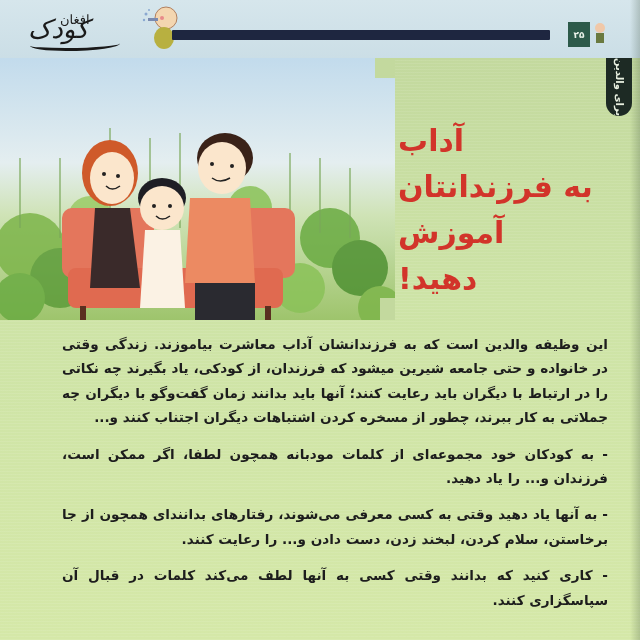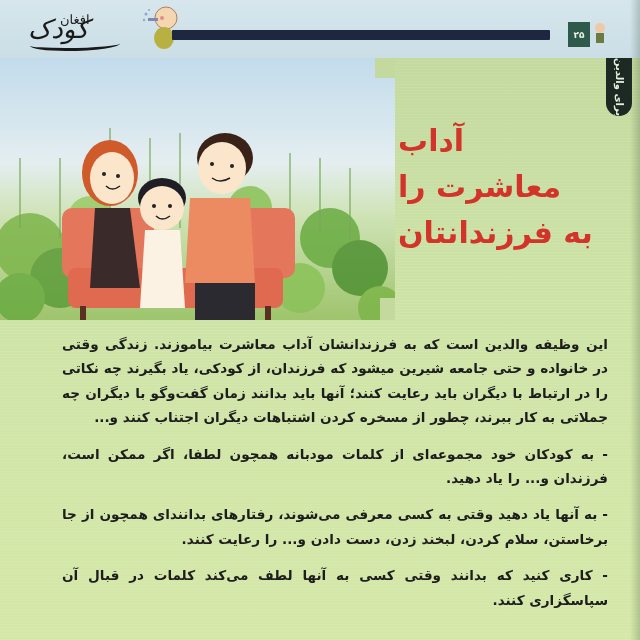--- a/index.html
+++ b/index.html
@@ -158,22 +158,22 @@
 
     <rect x="375" y="0" width="20" height="20" fill="#c3d99e"></rect>
     <rect x="380" y="240" width="15" height="22" fill="#c3d99e"></rect>
   </svg>
 </div>
 
 <div class="side-tab">برای والدین</div>
 
 <div class="title">
   <div>آداب</div>
-  <div>معاشرت را</div>
   <div>به فرزندانتان</div>
+  <div>آموزش دهید!</div>
 </div>
 
 <div class="body-text">
   <p>این وظیفه والدین است که به فرزندانشان آداب معاشرت بیاموزند. زندگی وقتی در خانواده و حتی جامعه شیرین میشود که فرزندان، از کودکی، یاد بگیرند چه نکاتی را در ارتباط با دیگران باید رعایت کنند؛ آنها باید بدانند زمان گفت‌وگو با دیگران چه جملاتی به کار ببرند، چطور از مسخره کردن اشتباهات دیگران اجتناب کنند و...</p>
   <p>- به کودکان خود مجموعه‌ای از کلمات مودبانه همچون لطفا، اگر ممکن است، فرزندان و... را یاد دهید.</p>
   <p>- به آنها یاد دهید وقتی به کسی معرفی می‌شوند، رفتارهای بدانند‌ای همچون از جا برخاستن، سلام کردن، لبخند زدن، دست دادن و... را رعایت کنند.</p>
   <p>- کاری کنید که بدانند وقتی کسی به آنها لطف می‌کند کلمات در قبال آن سپاسگزاری کنند.</p>
 </div>
 
 <div class="page-edge"></div>

